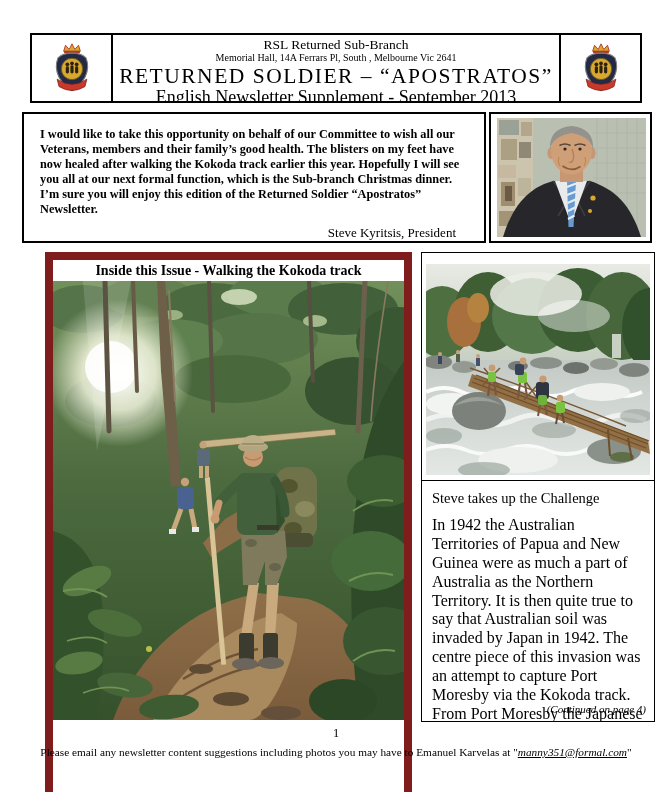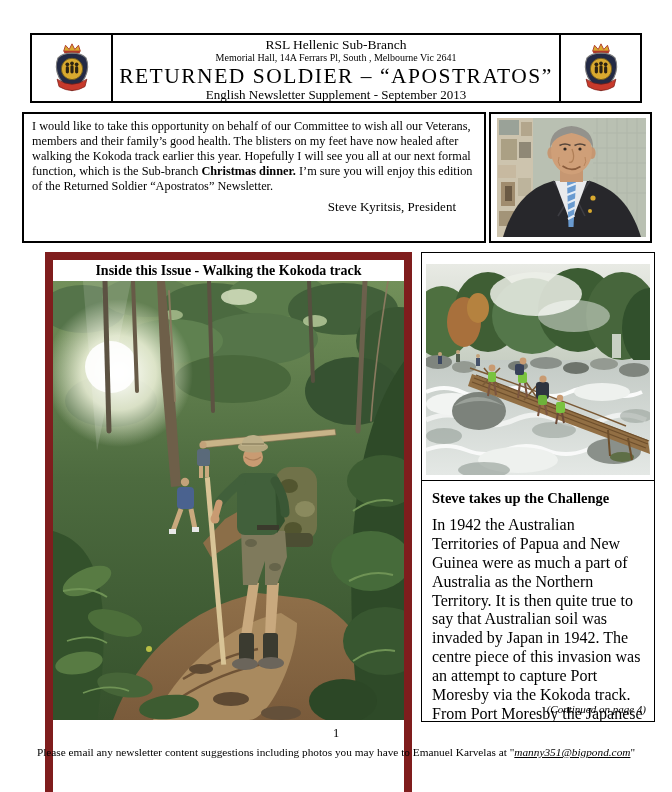--- a/index.html
+++ b/index.html
@@ -10,42 +10,42 @@
   
   .header-box{position:absolute;left:30px;top:33px;width:612px;height:70px;
     border:2px solid #000;box-sizing:border-box;display:flex;}
   .logo-cell{width:81px;box-sizing:border-box;display:flex;align-items:center;justify-content:center;}
   .logo-cell.left{border-right:2px solid #000;}
   .logo-cell.right{border-left:2px solid #000;}
   .header-center{flex:1;text-align:center;line-height:1.05;overflow:hidden;}
   .org-name{font-size:13.5px;margin-top:3px;}
   .org-address{font-size:10px;margin-top:1px;}
   .masthead-title{font-size:21.5px;letter-spacing:1.5px;margin-top:1px;white-space:nowrap;}
-  .masthead-subtitle{font-size:13px;margin-top:1px;}
+  .masthead-subtitle{font-size:18px;margin-top:1px;}
   
   .letter-box{position:absolute;left:22px;top:112px;width:464px;height:131px;
     border:2px solid #000;box-sizing:border-box;padding:5px 8px 0 8px;
     font-size:12.3px;line-height:1.22;}
   .salutation{margin:0 0 13px 0;}
-  .letter-body{margin:0;}
+  .letter-body{margin:8px;font-weight:bold;}
   .signature{text-align:right;font-size:13px;margin:5px 20px 0 0;}
   .president-box{position:absolute;left:489px;top:112px;width:163px;height:131px;
     border:2px solid #000;box-sizing:border-box;padding:4px 6px;}
   .president-box svg{display:block;}
   
   .inside-box{position:absolute;left:45px;top:252px;width:367px;height:568px;
     border:8px solid #7f1d1d;box-sizing:border-box;text-align:center;overflow:hidden;}
   .inside-heading{font-weight:bold;font-size:14px;padding:3px 0 2px 0;}
   .inside-box svg{display:block;margin:0 auto;}
   .right-col{position:absolute;left:421px;top:252px;width:234px;height:470px;
     border:1px solid #000;box-sizing:border-box;overflow:hidden;}
   .right-col .photo{display:block;margin:11px auto 0 auto;}
   .challenge-box{border-top:1px solid #000;margin-top:5px;height:240px;box-sizing:border-box;
     padding:5px 10px 0 10px;position:relative;text-align:left;}
-  .challenge-heading{font-weight:bold;font-size:14.5px;margin:4px 0 9px 0;}
+  .challenge-heading{font-weight:normal;font-size:14.5px;margin:4px 0 9px 0;}
   .challenge-body{font-size:16px;line-height:1.18;margin:0;}
   .continued{position:absolute;right:8px;bottom:5px;font-style:italic;font-size:11px;}
   
   .page-number{position:absolute;left:0;top:726px;width:672px;text-align:center;font-size:12.5px;}
   .footer-line{position:absolute;left:0;top:746px;width:672px;text-align:center;font-size:11.3px;}
   .footer-email{font-style:italic;text-decoration:underline;color:#000;cursor:pointer;}
 </style>
 </head>
 <body>
 
@@ -61,21 +61,21 @@
         <circle cx="23" cy="25" r="2" fill="#2c2212"></circle>
           <rect x="21.3" y="27" width="3.4" height="8" rx="1.6" fill="#2c2212"></rect>
         <circle cx="28" cy="24" r="2" fill="#2c2212"></circle>
           <rect x="26.3" y="26" width="3.4" height="9" rx="1.6" fill="#2c2212"></rect>
         <circle cx="33" cy="25" r="2" fill="#2c2212"></circle>
           <rect x="31.3" y="27" width="3.4" height="8" rx="1.6" fill="#2c2212"></rect>
         <path d="M12 41 Q28 52 44 41 L42 49 Q28 57.5 14 49 Z" fill="#c6392b" stroke="#7c1d14" stroke-width="0.8"></path>
       </svg>
     </div>
     <div class="header-center">
-      <div class="org-name">RSL Hellenic Sub-Branch</div>
+      <div class="org-name">RSL Returned Sub-Branch</div>
       <div class="org-address">Memorial Hall, 14A Ferrars Pl, South , Melbourne Vic 2641</div>
       <div class="masthead-title">RETURNED SOLDIER – “APOSTRATOS”</div>
       <div class="masthead-subtitle">English Newsletter Supplement - September 2013</div>
     </div>
     <div class="logo-cell right">
       <svg width="52" height="56" viewBox="0 0 56 58">
         <path d="M19 11 L21 4.5 L25 9 L28 3 L31 9 L35 4.5 L37 11 Z" fill="#d9a92f" stroke="#b03a2a" stroke-width="1"></path>
         <rect x="19.5" y="10.5" width="17" height="2.6" fill="#b03a2a"></rect>
         <path d="M28 13 C35 13 40 15 43 18 C45.5 24 45.5 32 42 39 C38 46 33 51 28 53.5 C23 51 18 46 14 39 C10.5 32 10.5 24 13 18 C16 15 21 13 28 13 Z" fill="#232a45" stroke="#7b7b7b" stroke-width="1.2"></path>
         <circle cx="28" cy="30" r="11.5" fill="#d9a92f" stroke="#6e5a1c" stroke-width="1"></circle>
@@ -342,15 +342,15 @@
       </g>
     </svg>
     <div class="challenge-box">
       <div class="challenge-heading">Steve takes up the Challenge</div>
       <p class="challenge-body">In 1942 the Australian Territories of Papua and New Guinea were as much a part of Australia as the Northern Territory. It is then quite true to say that Australian soil was invaded by Japan in 1942. The centre piece of this invasion was an attempt to capture Port Moresby via the Kokoda track. From Port Moresby the Japanese could, if they desired, launch an invasion of the east coast of mainland Australia. Without it they could not.</p>
       <div class="continued">(Continued on page 4)</div>
     </div>
   </div>
 
   <div class="page-number">1</div>
-  <div class="footer-line"><span>Please email any newsletter content suggestions including photos you may have to Emanuel Karvelas at "</span><a class="footer-email">manny351@bigpond.com</a><span>"</span></div>
+  <div class="footer-line"><span>Please email any newsletter content suggestions including photos you may have to Emanuel Karvelas at "</span><a class="footer-email">manny351@formal.com</a><span>"</span></div>
 
 </div>
 
 </body></html>

